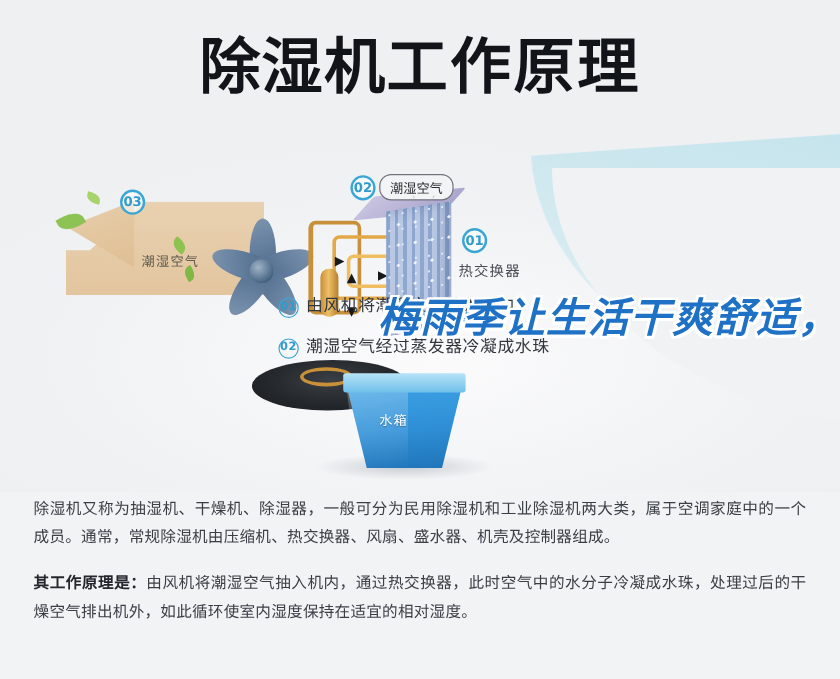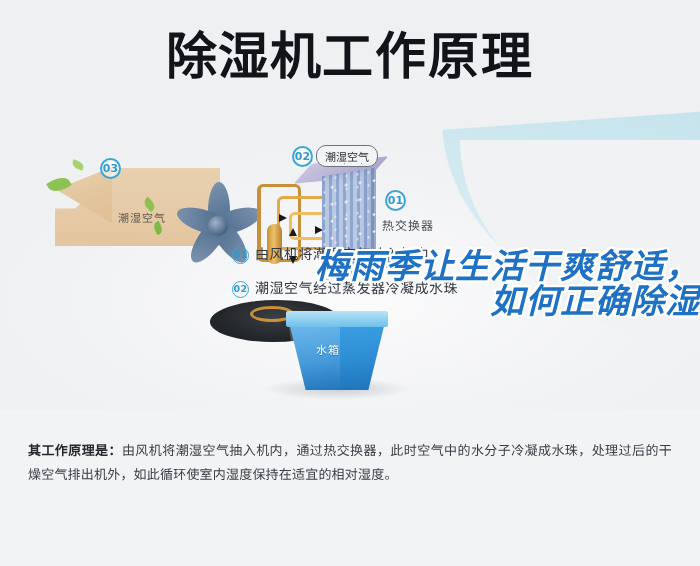--- a/index.html
+++ b/index.html
@@ -374,21 +374,21 @@
     padding: 0 28px;
   }
   .copy p {
     margin: 0 0 4px 0;
     font-size: 13px;
     line-height: 1.85;
     color: #3a3f46;
     text-align: justify;
     letter-spacing: .2px;
   }
-  .copy p.p2 { margin-top: 27px; }
+  .copy p.p2 { margin-top: 14px; }
   .copy .lead {
     color: #24282e;
     font-weight: 700;
   }
 </style>
 </head>
 <body>
 
 <div class="page">
 
@@ -456,22 +456,22 @@
 
     <div class="step-line sl-01">
       <span class="mini-badge">01</span><span>由风机将潮湿空气抽入机内</span>
     </div>
     <div class="step-line sl-02">
       <span class="mini-badge">02</span><span>潮湿空气经过蒸发器冷凝成水珠</span>
     </div>
 
     <div class="overlay">
       <span class="overlay-line l1">梅雨季让生活干爽舒适，</span>
-      <span class="overlay-line l2">如何正确除湿</span>
     </div>
 
   </div>
 
   <div class="copy">
+    <p class="p1">除湿机又称为抽湿机、干燥机、除湿器，一般可分为民用除湿机和工业除湿机两大类，属于空调家庭中的一个成员。通常，常规除湿机由压缩机、热交换器、风扇、盛水器、机壳及控制器组成。</p>
     <p class="p2"><span class="lead">其工作原理是：</span><span>由风机将潮湿空气抽入机内，通过热交换器，此时空气中的水分子冷凝成水珠，处理过后的干燥空气排出机外，如此循环使室内湿度保持在适宜的相对湿度。</span></p>
   </div>
 
 </div>
 
 </body></html>

